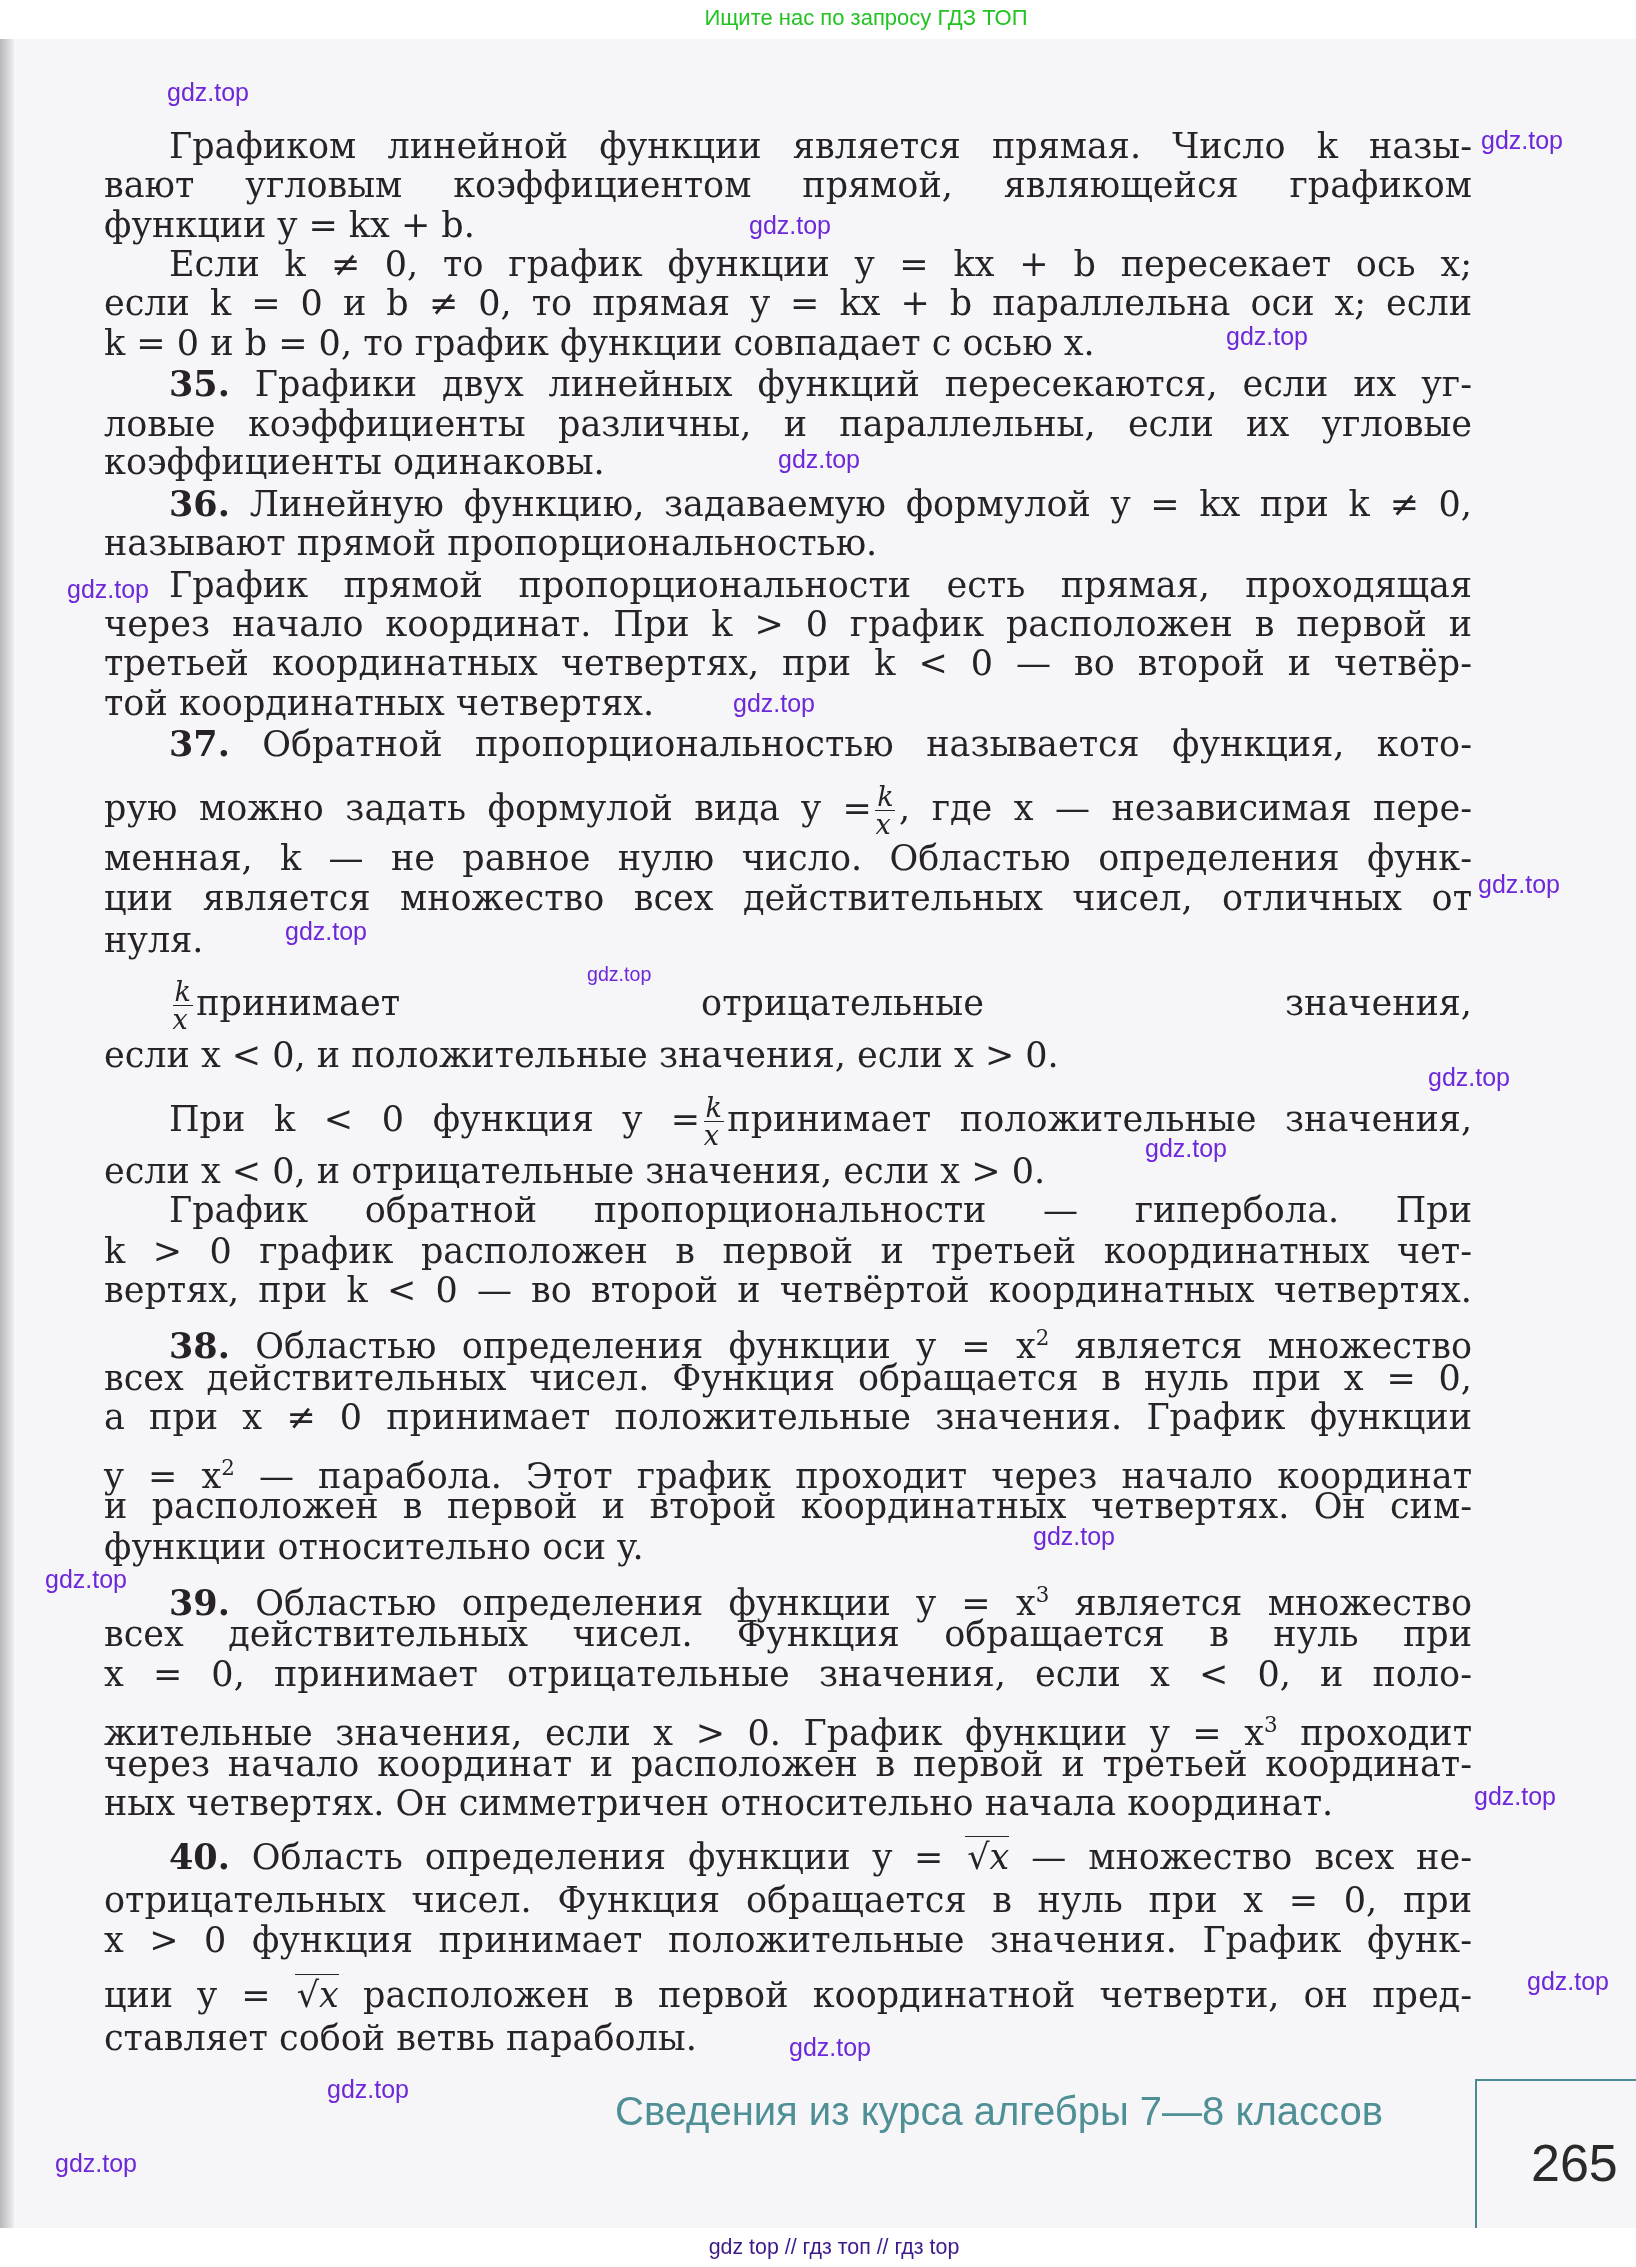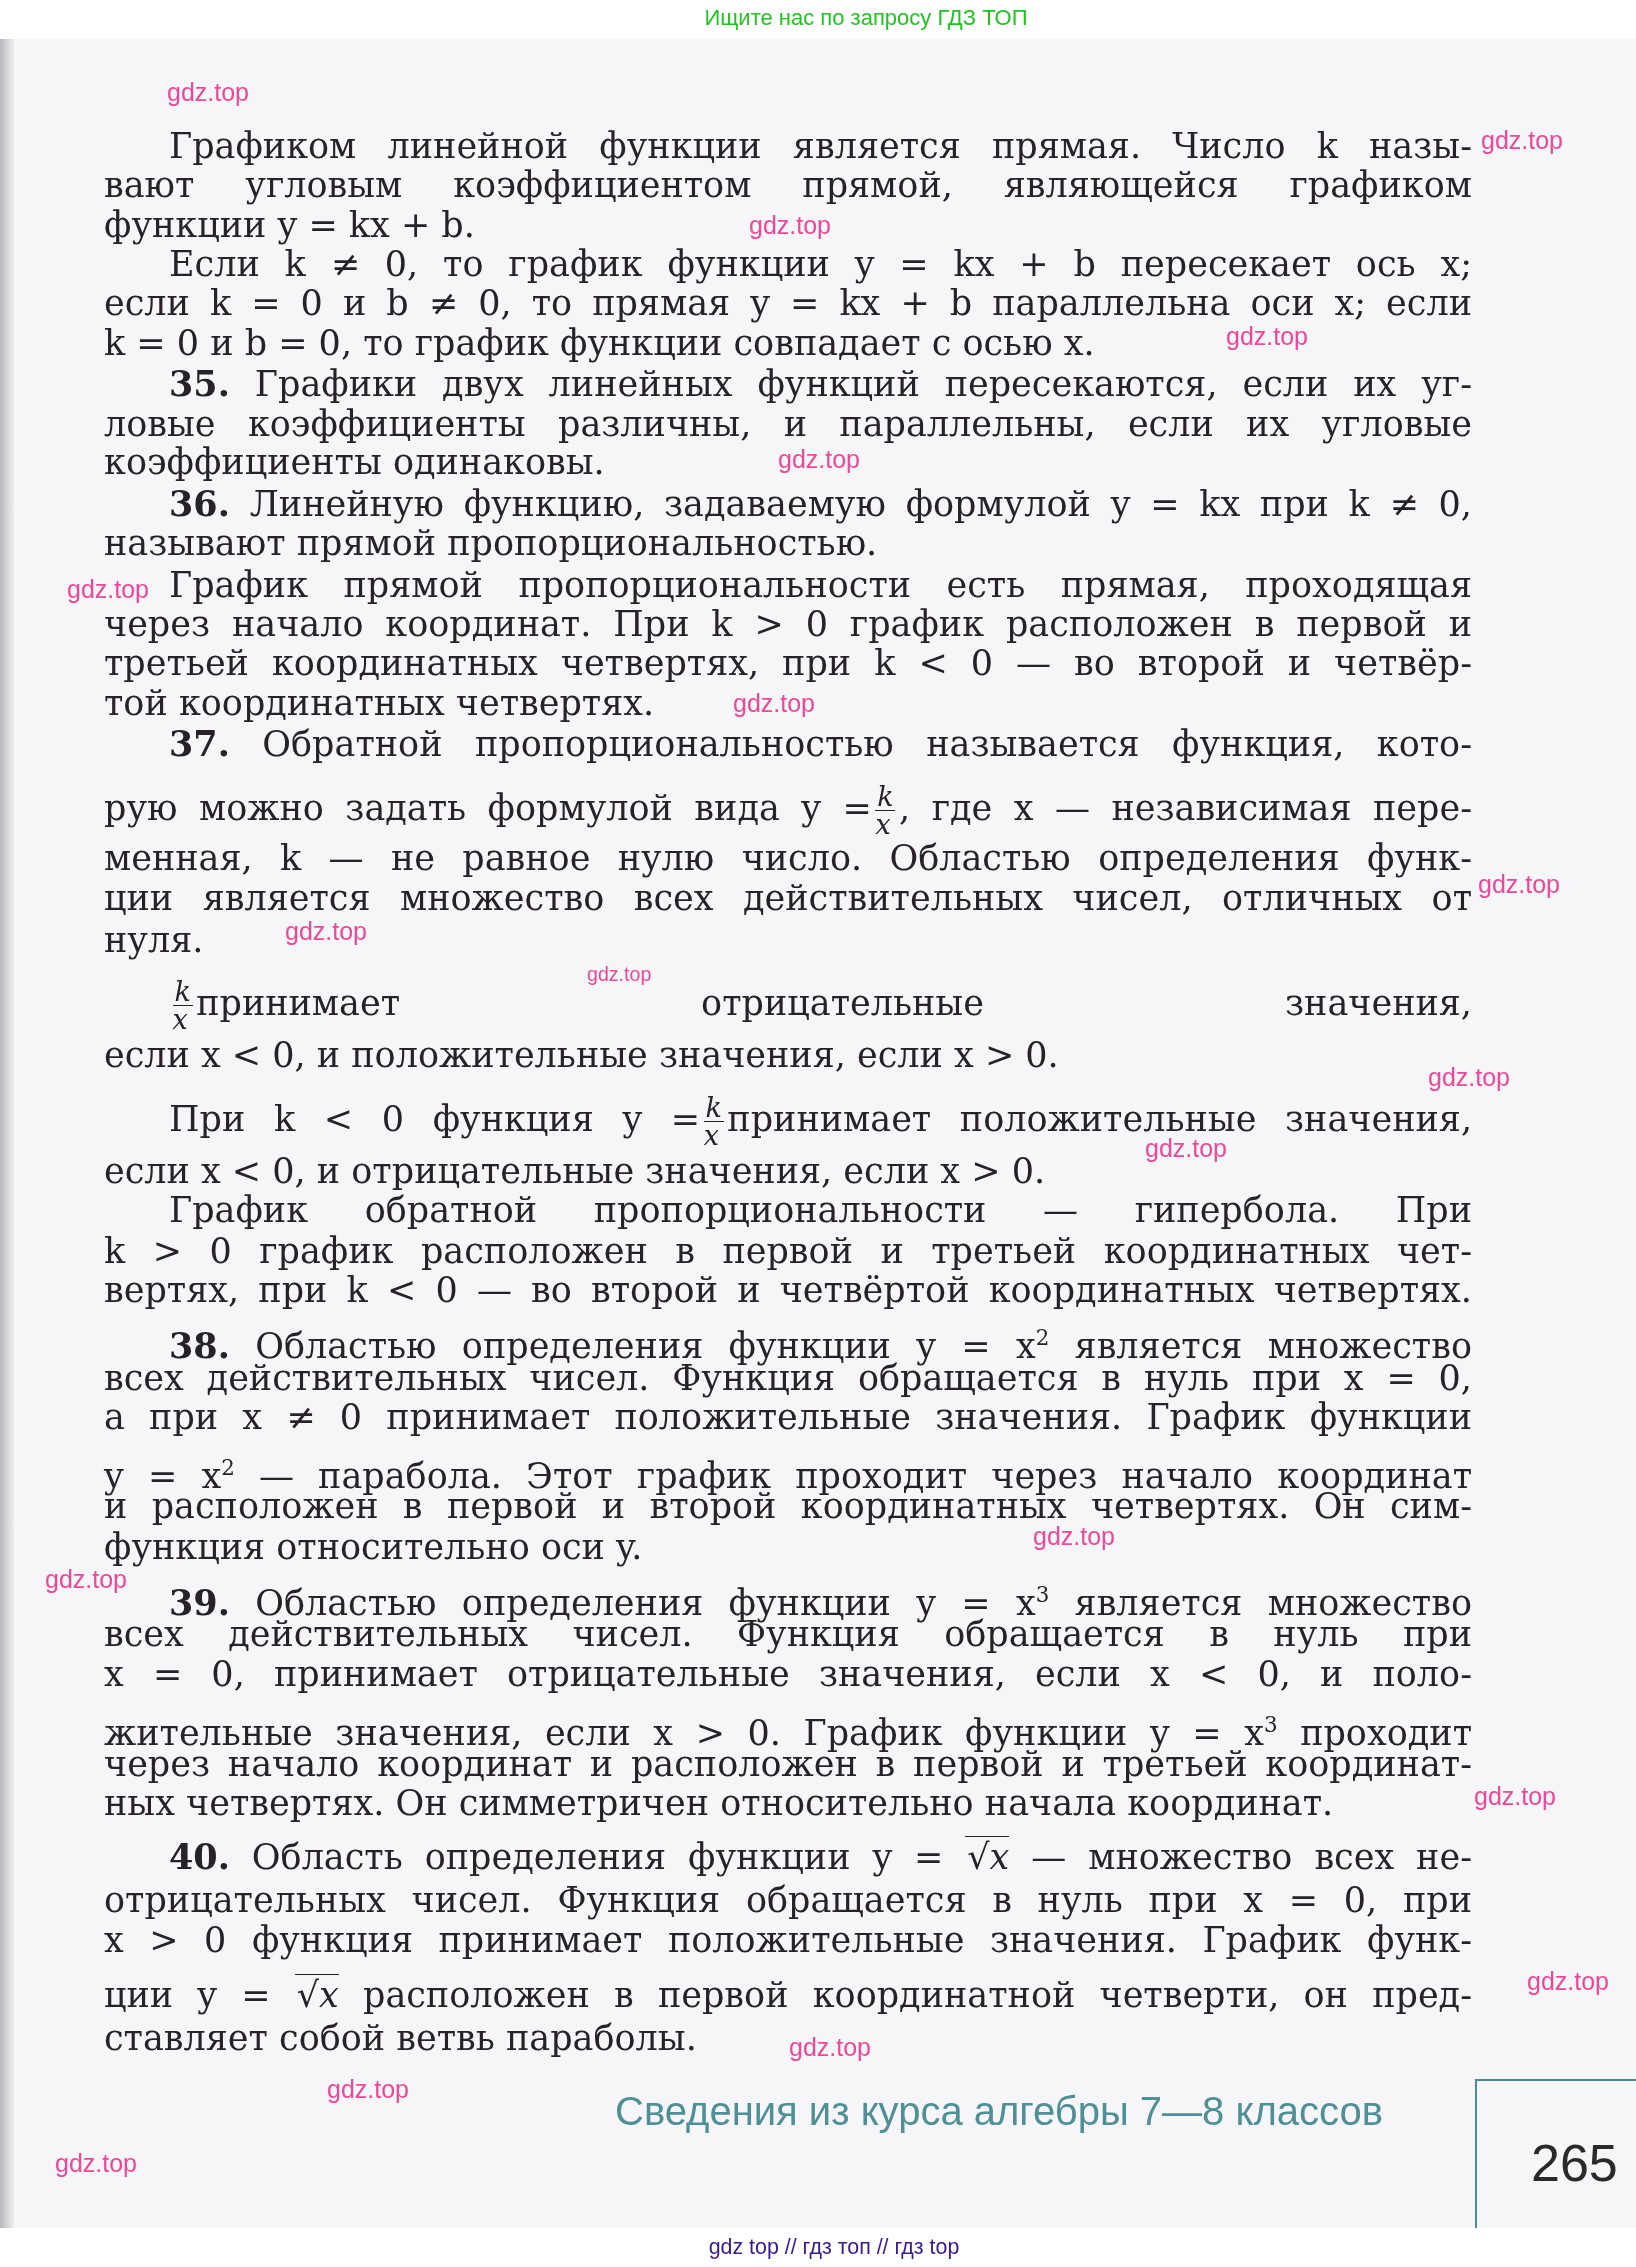--- a/index.html
+++ b/index.html
@@ -10,21 +10,21 @@
   .page .shade { position:absolute; left:0; top:0; width:14.3px; height:100%; background:linear-gradient(to right,#b8b8bc,#eeeef0); }
   .line { position:absolute; left:104px; width:1368px; font-size:35px; color:#262228; text-align:justify; text-align-last:justify; white-space:nowrap; line-height:39px; height:39px; }
   .line.last { text-align-last:left; }
   .line.ind { left:169px; width:1303px; }
   .line b { font-weight:bold; }
   .frac { display:inline-block; vertical-align:middle; text-align:center; font-style:italic; font-size:27px; line-height:27px; margin:0 3.6px; }
   .frac .n { display:block; border-bottom:1.8px solid #262228; padding:0 1.8px; }
   .frac .d { display:block; }
   sup { font-size:21.4px; }
   .sqrt { border-top:1.8px solid #262228; padding-left:1.8px; font-style:italic; }
-  .wm { position:absolute; font-family:"Liberation Sans", sans-serif; font-size:25px; color:#ec4899; line-height:27px; white-space:nowrap; }
+  .wm { position:absolute; font-family:"Liberation Sans", sans-serif; font-size:25px; color:#6d28d9; line-height:27px; white-space:nowrap; }
   .wm.small { font-size:19.6px; }
   .caption { position:absolute; left:615px; top:2089px; font-family:"Liberation Sans", sans-serif; font-size:40px; color:#4f8f96; white-space:nowrap; }
   .pagebox { position:absolute; left:1475px; top:2079px; width:169px; height:149px; border-left:2.7px solid #4a8a90; border-top:2.7px solid #4a8a90; }
   .pagenum { position:absolute; left:1531px; top:2133px; font-family:"Liberation Sans", sans-serif; font-size:52px; color:#2a2a2a; }
   .footer { position:absolute; left:16px; top:2228px; width:1636px; height:40px; background:#fff; text-align:center; }
   .footer span { font-family:"Liberation Sans", sans-serif; font-size:21.4px; color:#3d1a8a; line-height:39px; }
 </style>
 </head>
 <body>
 
@@ -68,21 +68,21 @@
 
 <div class="line ind" style="top:1191px">График обратной пропорциональности — гипербола. При</div>
 <div class="line" style="top:1232px">k &gt; 0 график расположен в первой и третьей координатных чет-</div>
 <div class="line" style="top:1271px">вертях, при k &lt; 0 — во второй и четвёртой координатных четвертях.</div>
 
 <div class="line ind" style="top:1318px"><b>38.</b> <span>Областью определения функции y = x</span><sup>2</sup> <span>является множество</span></div>
 <div class="line" style="top:1359px">всех действительных чисел. Функция обращается в нуль при x = 0,</div>
 <div class="line" style="top:1398px">а при x ≠ 0 принимает положительные значения. График функции</div>
 <div class="line" style="top:1448px"><span>y = x</span><sup>2</sup> <span>— парабола. Этот график проходит через начало координат</span></div>
 <div class="line" style="top:1487px">и расположен в первой и второй координатных четвертях. Он сим-</div>
-<div class="line last" style="top:1528px">функция относительно оси y.</div>
+<div class="line last" style="top:1528px">функции относительно оси y.</div>
 
 <div class="line ind" style="top:1575px"><b>39.</b> <span>Областью определения функции y = x</span><sup>3</sup> <span>является множество</span></div>
 <div class="line" style="top:1615px">всех действительных чисел. Функция обращается в нуль при</div>
 <div class="line" style="top:1655px">x = 0, принимает отрицательные значения, если x &lt; 0, и поло-</div>
 <div class="line" style="top:1705px"><span>жительные значения, если x &gt; 0. График функции y = x</span><sup>3</sup> <span>проходит</span></div>
 <div class="line" style="top:1745px">через начало координат и расположен в первой и третьей координат-</div>
 <div class="line last" style="top:1784px">ных четвертях. Он симметричен относительно начала координат.</div>
 
 <div class="line ind" style="top:1837px"><b>40.</b> <span>Область определения функции y =</span> <span class="sqrt"><span>√</span><span>x</span></span> <span>— множество всех не-</span></div>
 <div class="line" style="top:1881px">отрицательных чисел. Функция обращается в нуль при x = 0, при</div>

